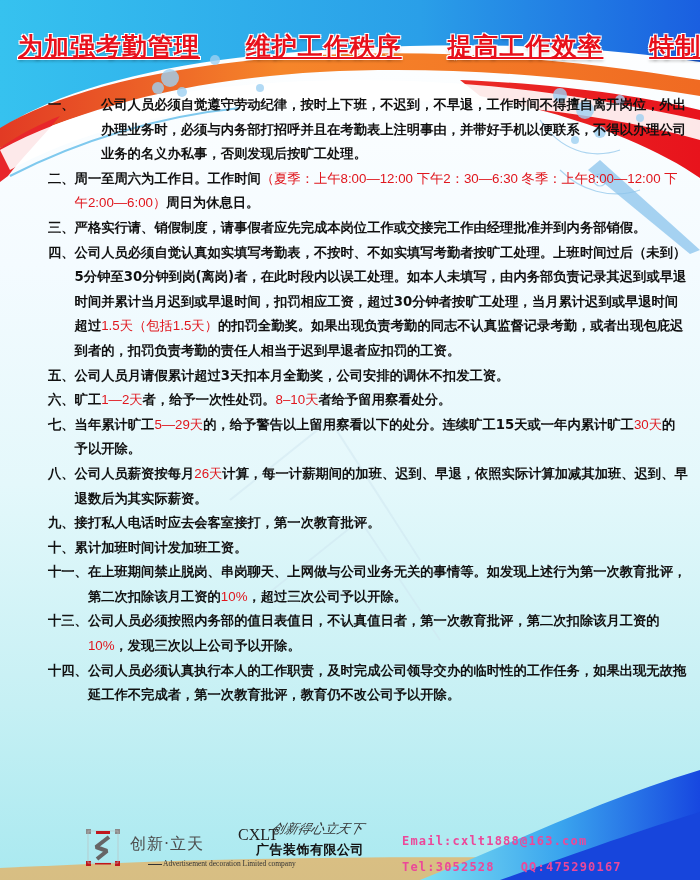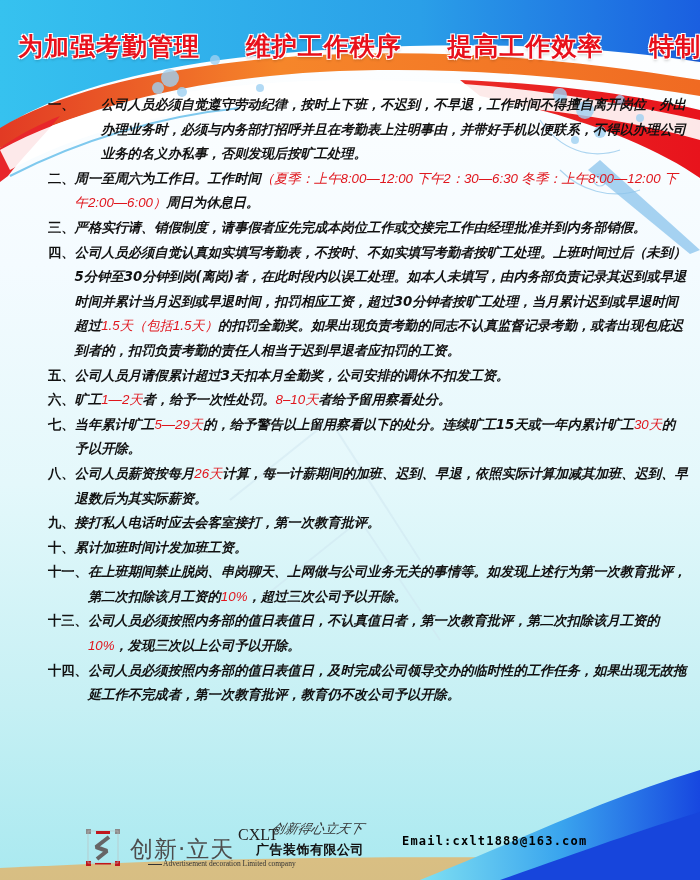--- a/index.html
+++ b/index.html
@@ -9,53 +9,53 @@
     background: linear-gradient(180deg, #ffffff 0%, #f4fbff 30%, #e4f8fb 55%, #c6f0f4 80%, #a9e9f0 100%);
   }
   .bg-layer { position: absolute; inset: 0; pointer-events: none; }
   .poster-title {
     position: absolute; left: 0; top: 30px; width: 700px; text-align: center;
     font-family: "DejaVu Sans", sans-serif; font-weight: bold;
     font-size: 25px; letter-spacing: 1px; color: #e8101b;
     text-shadow: 1px 1px 0 #fff, -1px -1px 0 #fff, 1px -1px 0 #fff, -1px 1px 0 #fff, 0 2px 3px rgba(0,0,0,0.25);
     white-space: nowrap;
   }
-  .poster-title span { margin: 0 18px; }
+  .poster-title span { margin: 0 18px; text-decoration: underline; }
   .rules { position: absolute; left: 48px; top: 93px; width: 640px; }
   .rule {
     display: flex; font-weight: bold; font-size: 13.3px; line-height: 24.6px; color: #111;
   }
   .rule .num { flex: 0 0 auto; white-space: nowrap; }
-  .rule .body { flex: 1 1 auto; font-style: italic; }
+  .rule .body { flex: 1 1 auto; }
   .rule.r1 .num { width: 53px; }
   .red { color: #e0161d; font-weight: normal; font-family: "Liberation Sans", sans-serif; }
   .footer { position: absolute; left: 0; top: 820px; width: 700px; height: 60px; }
   .logo-box { position: absolute; left: 85px; top: 8px; width: 36px; height: 40px; }
   .logo-cn {
-    position: absolute; left: 130px; top: 14px; font-size: 23px; color: #4d4d4d;
+    position: absolute; left: 130px; top: 14px; font-size: 16px; color: #4d4d4d;
     font-family: "DejaVu Sans", sans-serif; letter-spacing: 1px; white-space: nowrap;
   }
   .logo-cxlt {
     position: absolute; left: 238px; top: 6px; font-family: "Liberation Serif", serif;
     font-size: 16px; color: #222;
   }
   .logo-sign {
     position: absolute; left: 272px; top: 0px; font-family: "DejaVu Serif", serif;
     font-size: 13px; font-style: italic; color: #333; transform: skewX(-15deg);
   }
   .logo-company {
     position: absolute; left: 238px; top: 21px; font-weight: bold; font-size: 13px;
     color: #111; letter-spacing: 0.5px; margin-left: 18px;
   }
   .logo-en {
     position: absolute; left: 148px; top: 39px; font-family: "Liberation Serif", serif;
     font-size: 7.5px; color: #333; border-bottom: 0; white-space: nowrap; text-align: right;
   }
   .logo-en:before { content: ""; display: inline-block; width: 14px; border-bottom: 1px solid #333; vertical-align: middle; margin-right: 1px; }
-  .contact { position: absolute; left: 402px; font-weight: bold; font-size: 12px; letter-spacing: 1.2px; color: #000000; font-family: "DejaVu Sans Mono", monospace; white-space: nowrap; }
+  .contact { position: absolute; left: 402px; font-weight: bold; font-size: 12px; letter-spacing: 1.2px; color: #ec4899; font-family: "DejaVu Sans Mono", monospace; white-space: nowrap; }
   .contact.email { top: 14px; }
   .contact.tel { top: 40px; }
   .contact .gap { display: inline-block; width: 26px; }
 </style>
 </head>
 <body>
 
 <svg class="bg-layer" width="700" height="880" viewBox="0 0 700 880">
   <defs>
     <linearGradient id="sky" x1="0" y1="0" x2="1" y2="0">
@@ -173,21 +173,21 @@
     <div class="rule">
       <span class="num">十一、</span>
       <span class="body"><span>在上班期间禁止脱岗、串岗聊天、上网做与公司业务无关的事情等。如发现上述行为第一次教育批评，第二次扣除该月工资的</span><span class="red">10%</span><span>，超过三次公司予以开除。</span></span>
     </div>
     <div class="rule">
       <span class="num">十三、</span>
       <span class="body"><span>公司人员必须按照内务部的值日表值日，不认真值日者，第一次教育批评，第二次扣除该月工资的</span><span class="red">10%</span><span>，发现三次以上公司予以开除。</span></span>
     </div>
     <div class="rule">
       <span class="num">十四、</span>
-      <span class="body"><span>公司人员必须按照内务部的值日表值日，及时完成公司领导交办的临时性的工作任务，如果出现无故拖延工作不完成者，第一次教育批评，教育仍不改公司予以开除。</span></span>
+      <span class="body"><span>公司人员必须认真执行本人的工作职责，及时完成公司领导交办的临时性的工作任务，如果出现无故拖延工作不完成者，第一次教育批评，教育仍不改公司予以开除。</span></span>
     </div>
   </div>
 
 <div class="footer">
   <svg class="logo-box" viewBox="0 0 36 40">
     <rect x="1" y="1" width="5" height="5" fill="#8a8a8a"></rect>
     <rect x="30" y="1" width="5" height="5" fill="#8a8a8a"></rect>
     <rect x="1" y="33" width="5" height="5" fill="#c0161c"></rect>
     <rect x="30" y="33" width="5" height="5" fill="#c0161c"></rect>
     <rect x="3" y="3" width="30" height="32" fill="none" stroke="#bbb" stroke-width="0.6"></rect>
@@ -197,13 +197,16 @@
   </svg>
   <div class="logo-cn">创新·立天</div>
   <div class="logo-cxlt">CXLT</div>
   <div class="logo-sign">创新得心立天下</div>
   <div class="logo-company">广告装饰有限公司</div>
   <div class="logo-en">Advertisement decoration Limited company</div>
 
   <div class="contact email">
     <span>Email:</span><span>cxlt1888@163.com</span>
   </div>
+  <div class="contact tel">
+    <span>Tel:</span><span>3052528</span><span class="gap"></span><span>QQ:</span><span>475290167</span>
+  </div>
 </div>
 
 </body></html>

